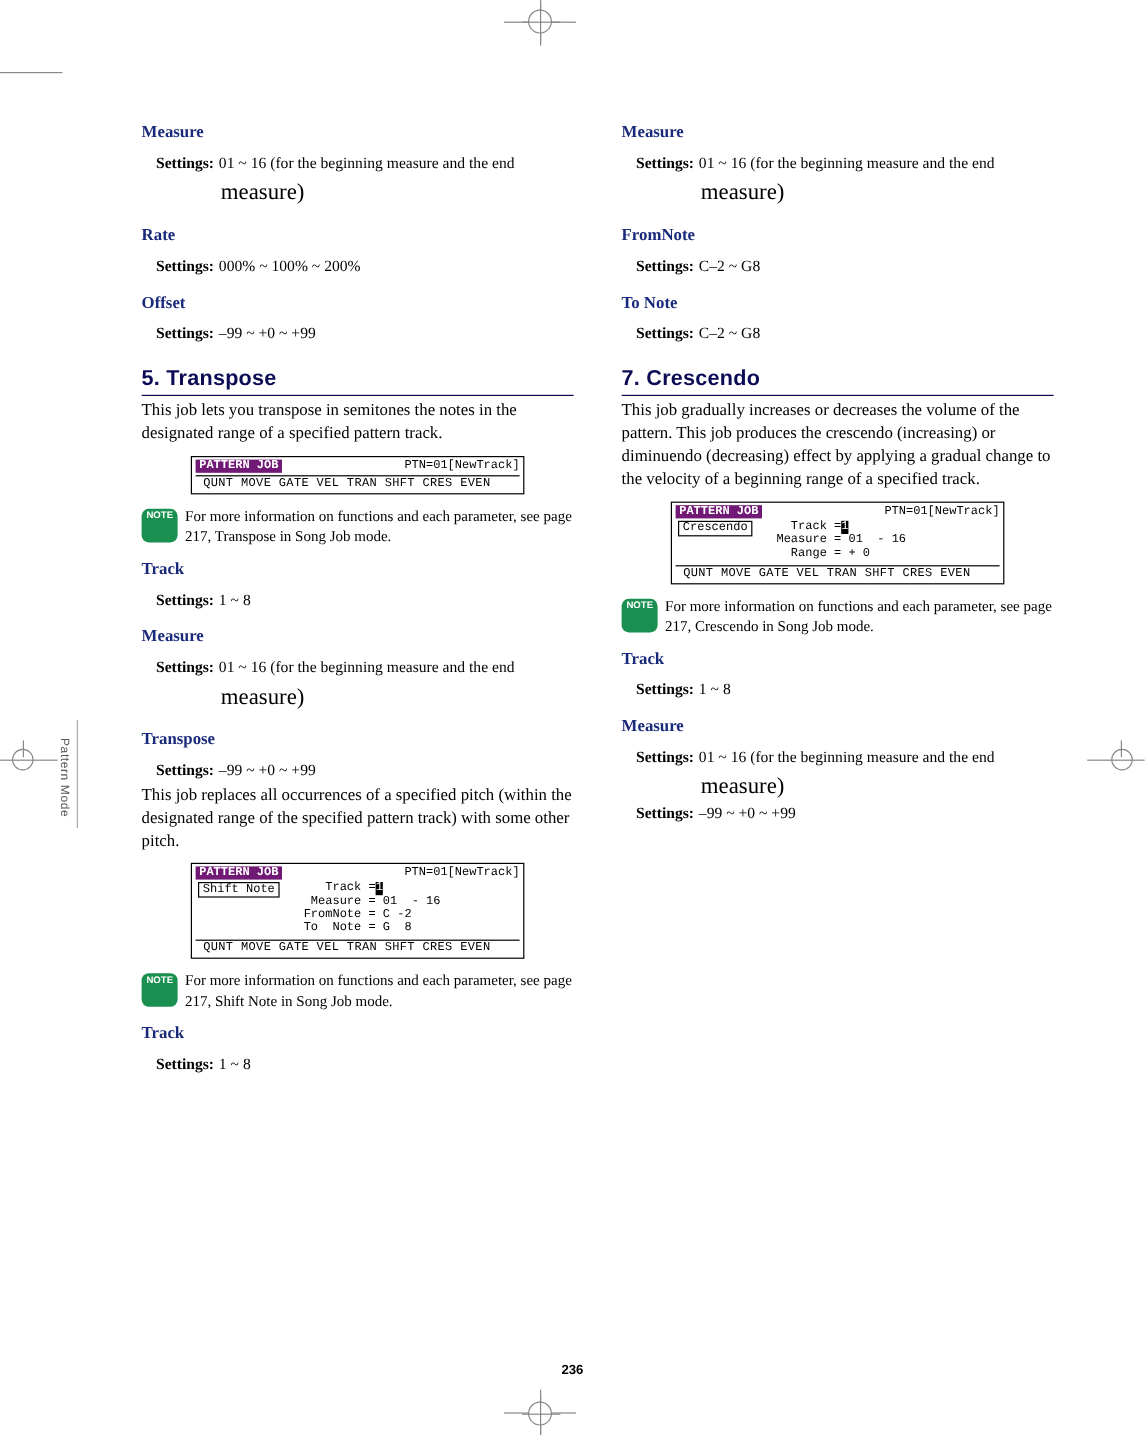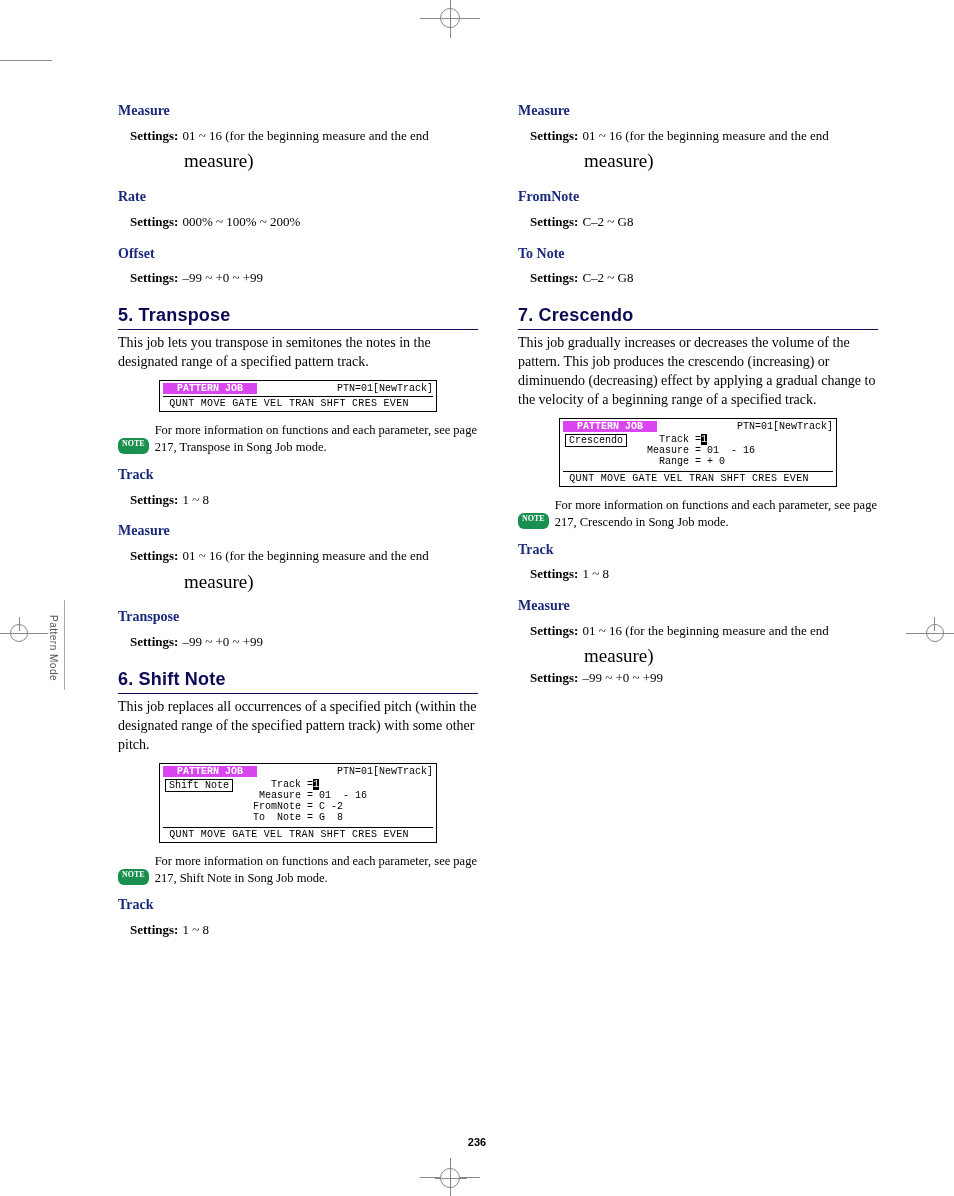--- a/index.html
+++ b/index.html
@@ -59,45 +59,45 @@
     border: 1.5px solid #000;
     width: 278px;
     margin: 4px auto 10px auto;
     font-family: "Courier New", monospace;
     font-size: 10px;
     line-height: 1.1;
     padding: 2px 3px 2px 3px;
   }
   .lcd-top { display: flex; justify-content: space-between; margin-bottom: 2px; }
   .lcd-top .left {
-    background: #d946ef; color: #fff; padding: 0 14px; font-weight: bold;
+    background: #701a75; color: #fff; padding: 0 3px; font-weight: bold;
   }
   .lcd-mid { margin: 2px 0 4px 0; }
   .lcd-box {
     display: inline-block; border: 1px solid #000; padding: 0 3px; margin-left: 2px;
   }
   .lcd-params { display:inline-block; vertical-align: top; margin-left: 14px; white-space: pre; }
   .lcd-bottom {
     border-top: 1px solid #000; padding-top: 1px; letter-spacing: 0.3px;
     white-space: pre;
   }
   .lcd .cursor { background:#000; color:#fff; }
 
   .note-row { display: flex; gap: 6px; margin: 6px 0 10px 0; font-size: 12.5px; line-height:1.35; }
   .note-badge {
     flex: none;
     background: #1a9050;
     color: #fff;
-    font-family: Liberation Serif, serif;
+    font-family: Liberation Sans, sans-serif;
     font-size: 8px;
     font-weight: bold;
     border-radius: 6px;
     padding: 1px 4px;
-    height: 16px;
-    margin-top: 16px;
+    height: 28px;
+    margin-top: 2px;
   }
 
   .side-tab {
     position: absolute;
     left: 48px;
     top: 615px;
     writing-mode: vertical-rl;
     font-family: Arial, sans-serif;
     font-size: 10px;
     color: #555;
@@ -200,21 +200,20 @@
         <span>01 ~ 16 (for the beginning measure and the end</span>
       </div>
       <div class="settings-cont">measure)</div>
 
       <div class="h3" style="margin-top:14px;">Transpose</div>
       <div class="settings-row">
         <span class="label">Settings:</span>
         <span>–99 ~ +0 ~ +99</span>
       </div>
 
-      <div class="h2">6. Shift Note</div>
       <div class="body">This job replaces all occurrences of a specified pitch (within the designated range of the specified pattern track) with some other pitch.</div>
 
       <div class="lcd">
         <div class="lcd-top">
           <span class="left">PATTERN JOB</span>
           <span>PTN=01[NewTrack]</span>
         </div>
         <div class="lcd-mid">
           <span class="lcd-box">Shift Note</span>
           <span class="lcd-params"><span>   Track =</span><span class="cursor">1</span>

